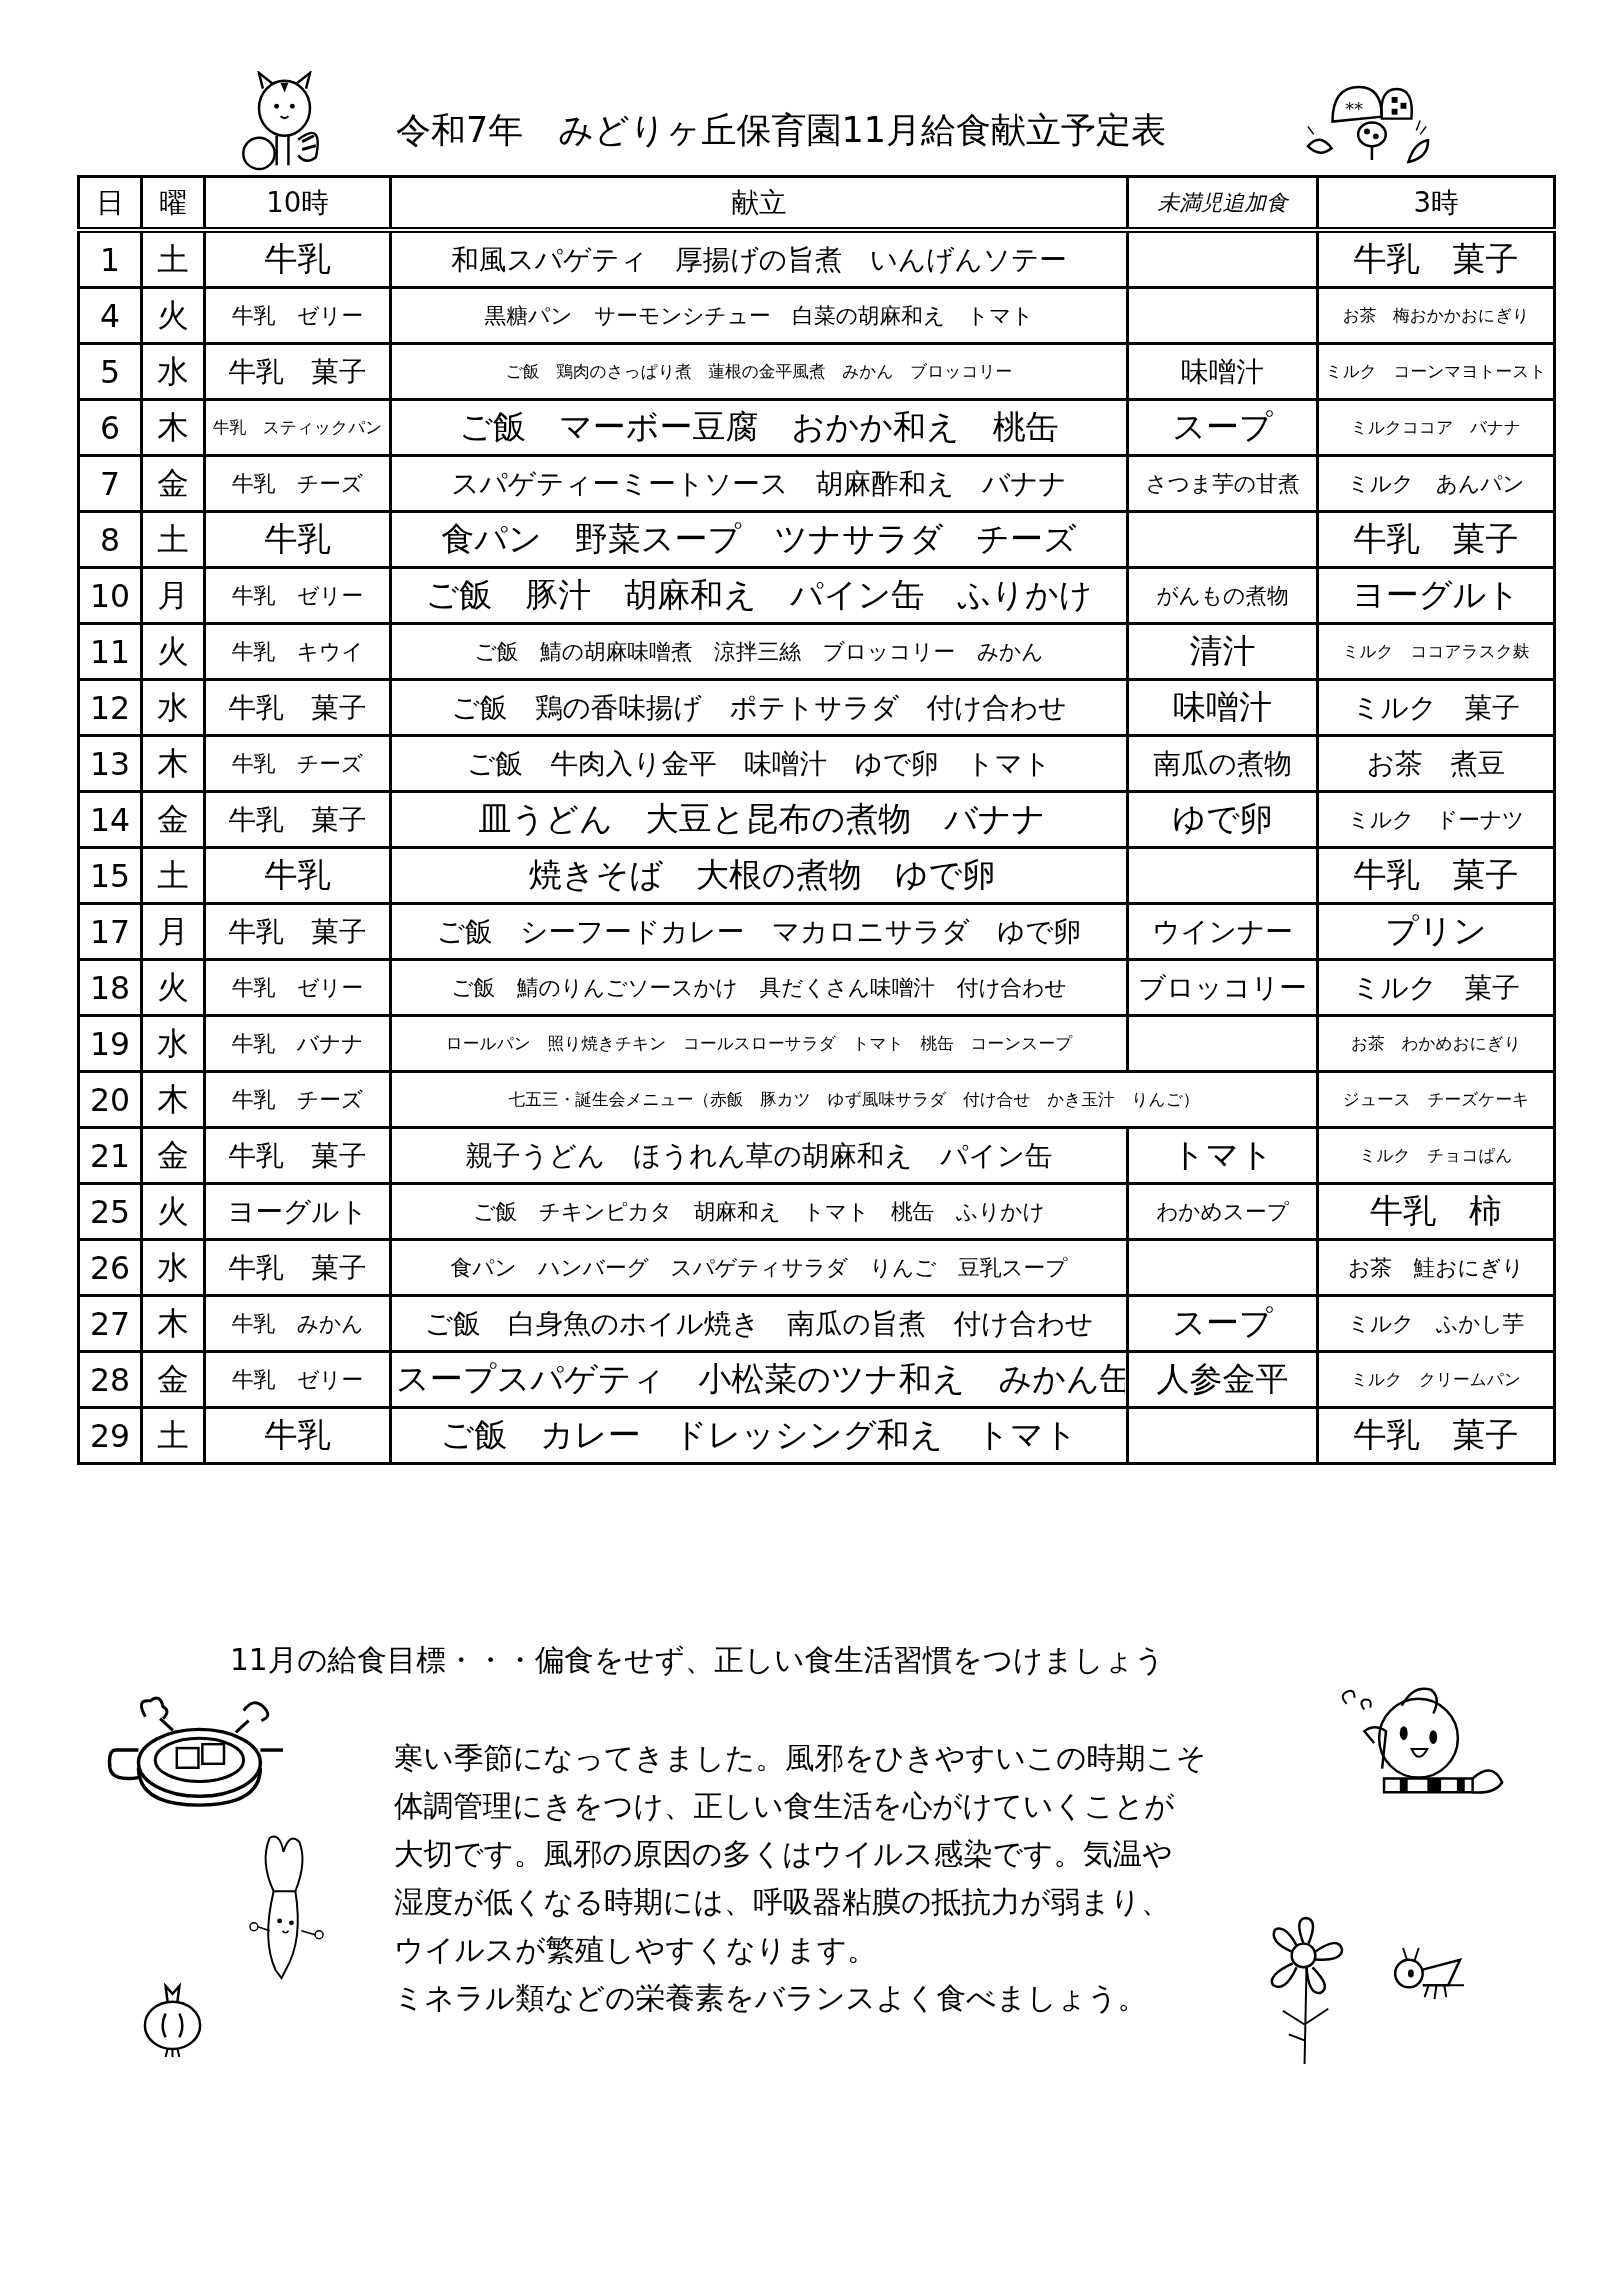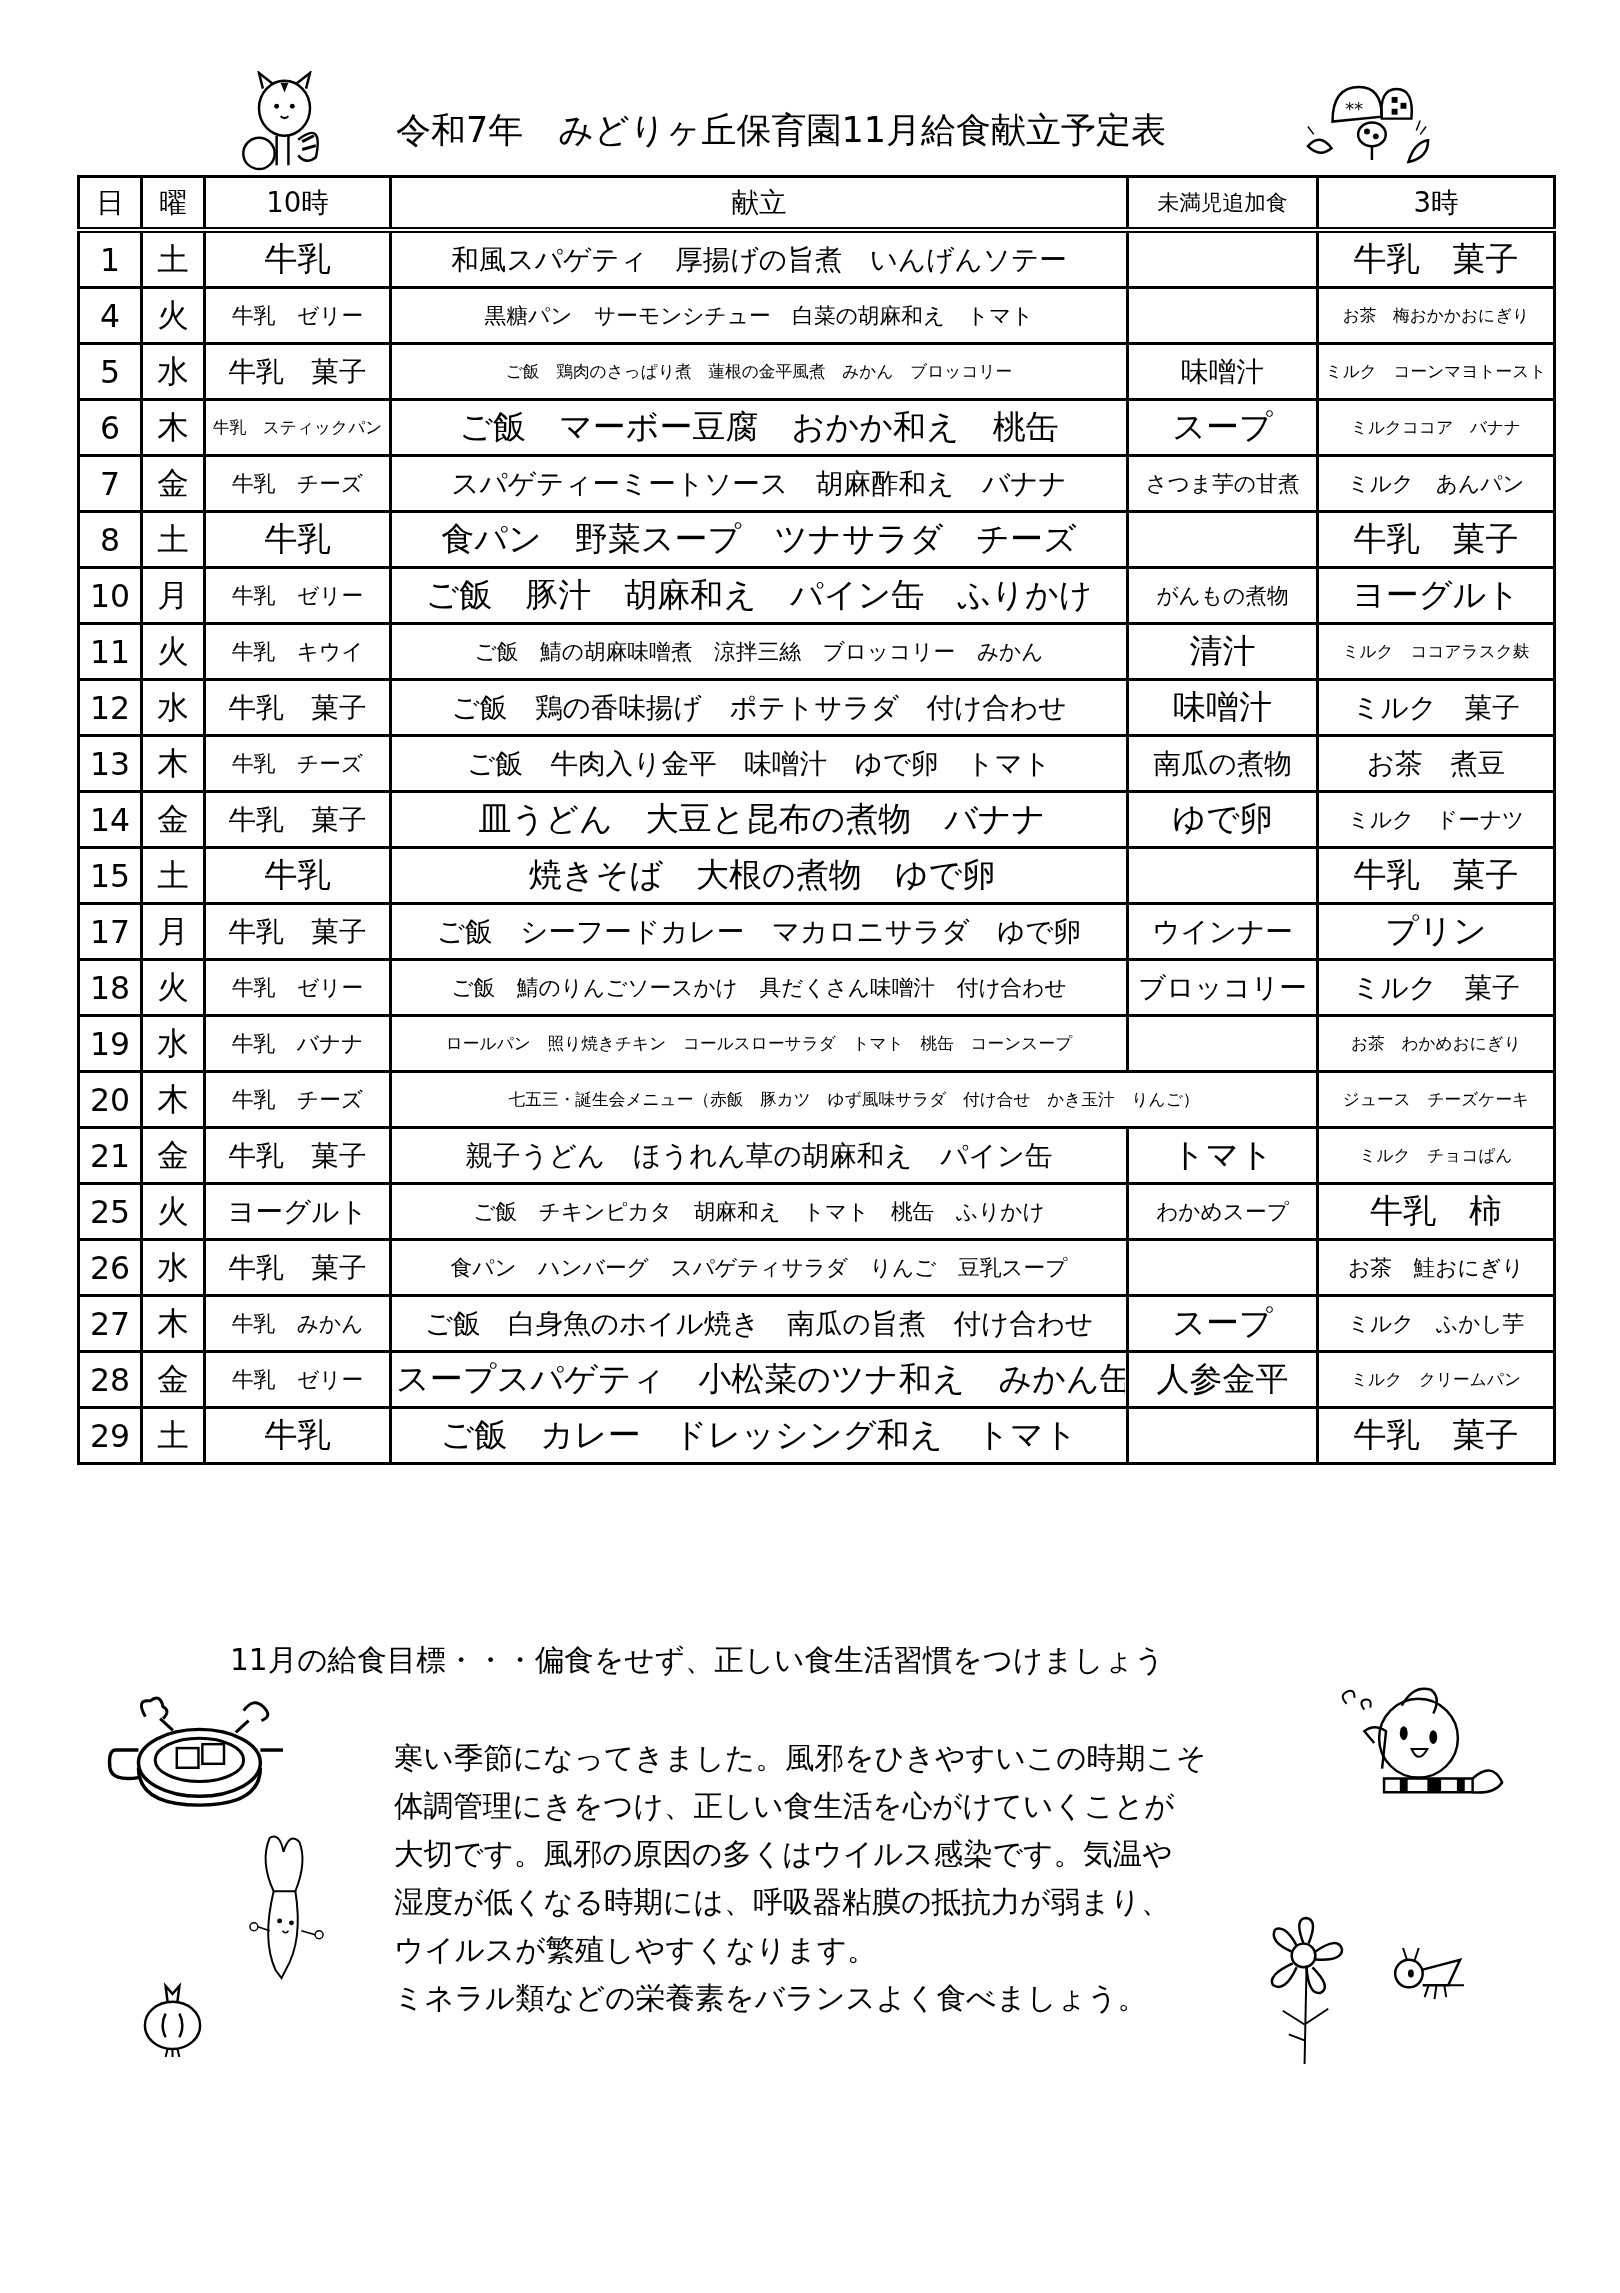--- a/index.html
+++ b/index.html
@@ -18,21 +18,21 @@
     position: absolute; left: 77px; top: 175px; width: 1477px;
     border-collapse: collapse; table-layout: fixed;
     border: 3.9px solid #000;
   }
   table.menu th, table.menu td {
     border: 3px solid #000; padding: 0 3.9px; height: 53px;
     white-space: nowrap; overflow: hidden; text-align: center;
     font-weight: normal;
   }
   table.menu thead th { height: 49px; font-size: 27.6px; border-bottom: 6.9px double #000; }
-  table.menu thead th.small { font-size: 21.7px; }
+  table.menu thead th.small { font-size: 21.7px; font-style: italic; }
   td.day, td.wd { font-size: 31.5px; }
   .fs-l { font-size: 33px; }
   .fs-m { font-size: 27.6px; }
   .fs-s { font-size: 21.7px; }
   .fs-xs { font-size: 16.7px; }
   td.menu-cell { text-align: left; padding-left: 9.9px; border-radius: 10px; }
   td.menu-cell.center { text-align: center; padding-left: 10px; }
   .goal {
     position: absolute; left: 230px; top: 1640px; font-size: 29.6px; white-space: nowrap;
   }

